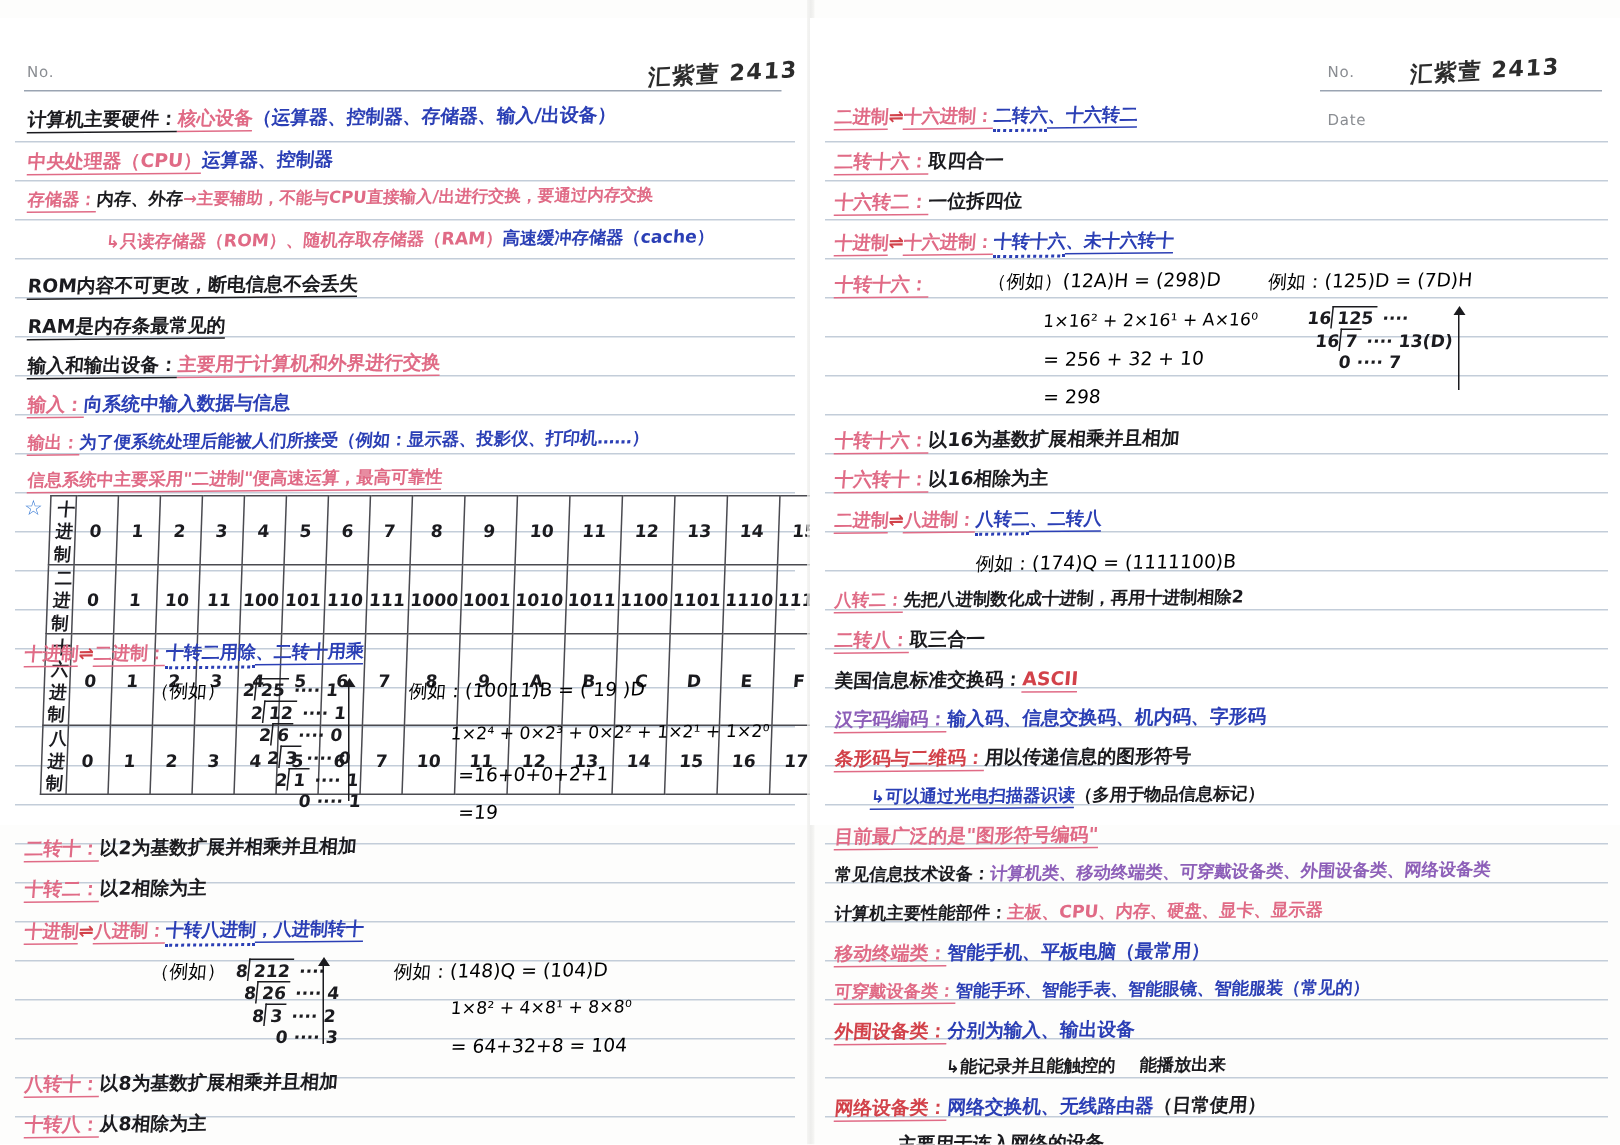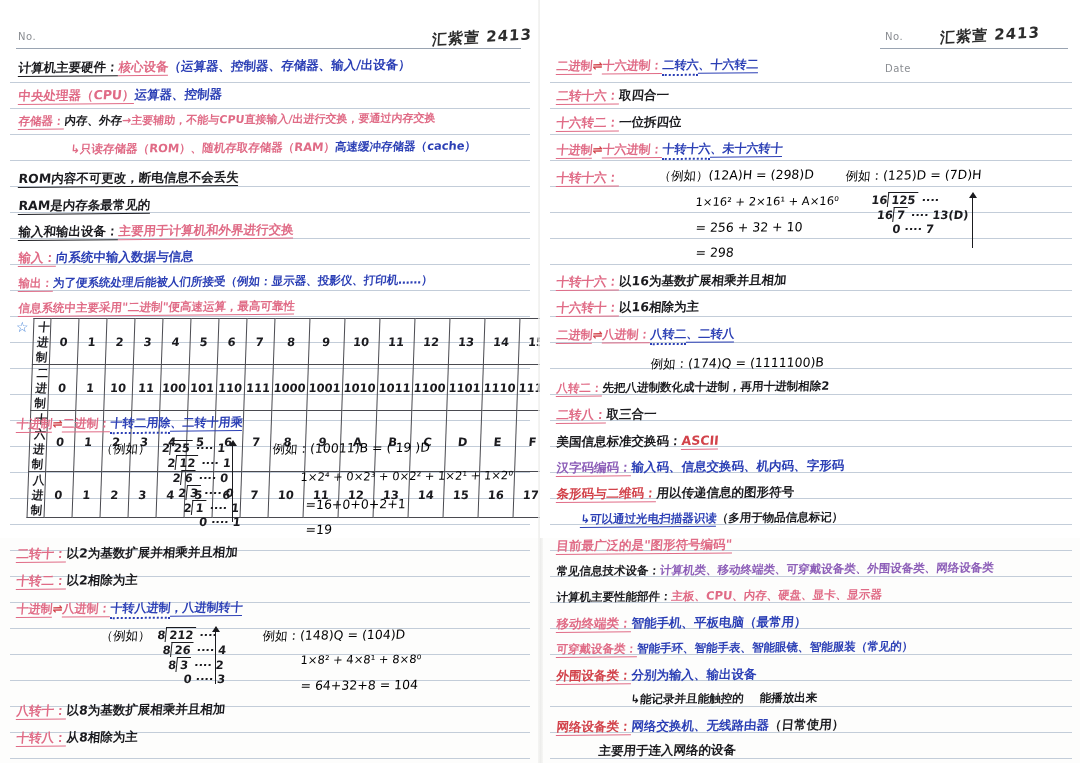--- a/index.html
+++ b/index.html
@@ -5,21 +5,21 @@
 <style>
   html,body{margin:0;padding:0;background:#ffffff;}
   body{
     width:1080px;height:763px;overflow:hidden;
     font-family:"DejaVu Sans","Liberation Sans",sans-serif;
     position:relative;
   }
   .scan{position:absolute;inset:0;background:#fdfdfc;}
 
   
-  .page{position:absolute;top:0;height:538px;background:#ffffff;}
+  .page{position:absolute;top:12px;height:538px;background:#ffffff;}
   .page.left{left:0;width:540px;}
   .page.right{left:540px;width:540px;}
   .gutter{position:absolute;left:538px;top:0;width:5px;height:763px;
           background:linear-gradient(90deg,#f2f2f0,#e8e8e6,#f4f4f2);opacity:.75;}
 
   
   .rules{position:absolute;inset:0;pointer-events:none;}
   .rule{position:absolute;height:1px;background:#b9c4d2;opacity:.85;}
 
   

